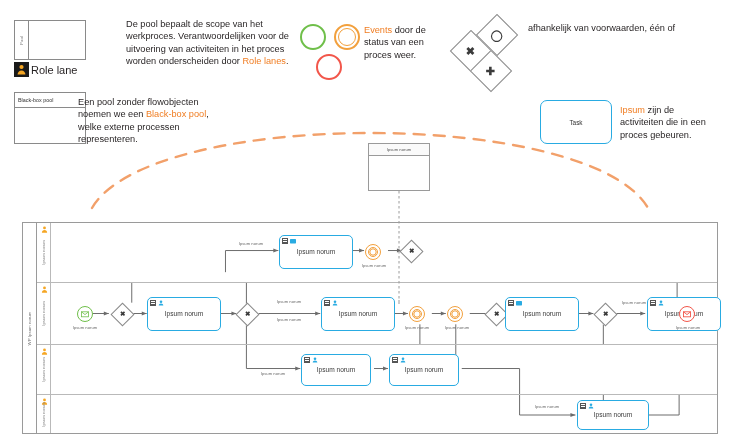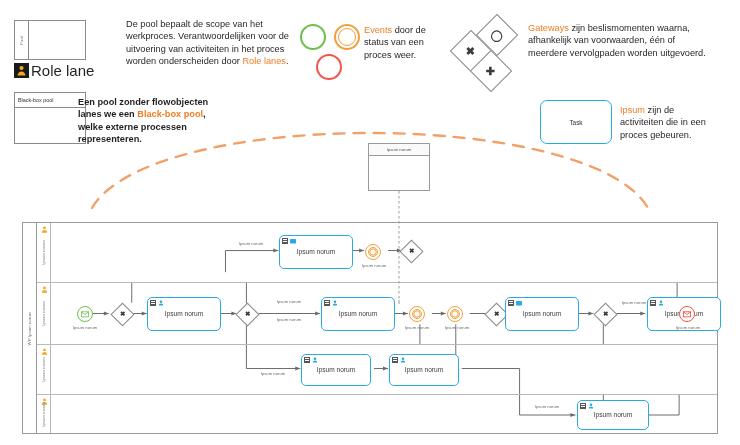--- a/index.html
+++ b/index.html
@@ -32,34 +32,34 @@
   }
   .pool-sample .pool-body{flex:1;}
 
   .role-lane-row{
     position:absolute;left:14px;top:62px;display:flex;align-items:center;gap:2px;
   }
   .role-chip{
     width:15px;height:15px;background:#1a1a1a;display:flex;align-items:center;justify-content:center;
   }
   .role-chip svg{display:block;}
-  .role-lane-lbl{font-size:15px;color:#231f20;}
+  .role-lane-lbl{font-size:11px;color:#231f20;}
 
   .blackbox-sample{
     position:absolute;left:14px;top:92px;width:72px;height:52px;
     border:1.4px solid #8a8a8a;background:#fff;box-sizing:border-box;
   }
   .blackbox-sample .bb-head{
     height:14px;border-bottom:1.4px solid #8a8a8a;
     display:flex;align-items:center;padding-left:3px;
     font-size:5.4px;color:#333;
   }
 
   .txt-pool{position:absolute;left:86px;top:18px;width:210px;margin-left:40px;}
-  .txt-blackbox{position:absolute;left:78px;top:96px;width:200px;font-weight:bold;}
+  .txt-blackbox{position:absolute;left:78px;top:96px;width:200px;}
 
   
   .events-group{position:absolute;left:296px;top:20px;width:86px;height:62px;}
   .ev{position:absolute;border-radius:50%;box-sizing:border-box;}
   .ev-start{left:4px;top:4px;width:26px;height:26px;border:2px solid #6fbf4a;}
   .ev-inter{left:38px;top:4px;width:26px;height:26px;border:2px solid #f2a03d;}
   .ev-inter:after{content:"";position:absolute;left:2px;top:2px;right:2px;bottom:2px;border:1.6px solid #f2a03d;border-radius:50%;}
   .ev-end{left:20px;top:34px;width:26px;height:26px;border:2.6px solid #f2564a;}
   .txt-events{position:absolute;left:364px;top:24px;width:96px;}
 
@@ -175,21 +175,21 @@
     <div>uitvoering van activiteiten in het proces</div>
     <div><span>worden onderscheiden door </span><span class="hl">Role lanes</span><span>.</span></div>
   </div>
 
   <div class="blackbox-sample">
     <div class="bb-head">Black-box pool</div>
   </div>
 
   <div class="legend-text txt-blackbox">
     <div>Een pool zonder flowobjecten</div>
-    <div><span>lanes we een </span><span class="hl">Black-box pool</span><span>,</span></div>
+    <div><span>noemen we een </span><span class="hl">Black-box pool</span><span>,</span></div>
     <div>welke externe processen</div>
     <div>representeren.</div>
   </div>
 
   <div class="events-group">
     <div class="ev ev-start"></div>
     <div class="ev ev-inter"></div>
     <div class="ev ev-end"></div>
   </div>
   <div class="legend-text txt-events">
@@ -203,23 +203,21 @@
         <span>✖</span>
       </div>
     <div class="gw gw-o">
         <span>◯</span>
       </div>
     <div class="gw gw-p">
         <span>✚</span>
       </div>
   </div>
   <div class="legend-text txt-gateways">
-    <div><span class="hl">Gateways</span><span> zijn beslismomenten waarna,</span></div>
     <div>afhankelijk van voorwaarden, één of</div>
-    <div>meerdere vervolgpaden worden uitgevoerd.</div>
   </div>
 
   <div class="task-sample">
     <span>Task</span>
   </div>
   <div class="legend-text txt-tasks">
     <div><span class="hl">Ipsum</span><span> zijn de</span></div>
     <div>activiteiten die in een</div>
     <div>proces gebeuren.</div>
   </div>

